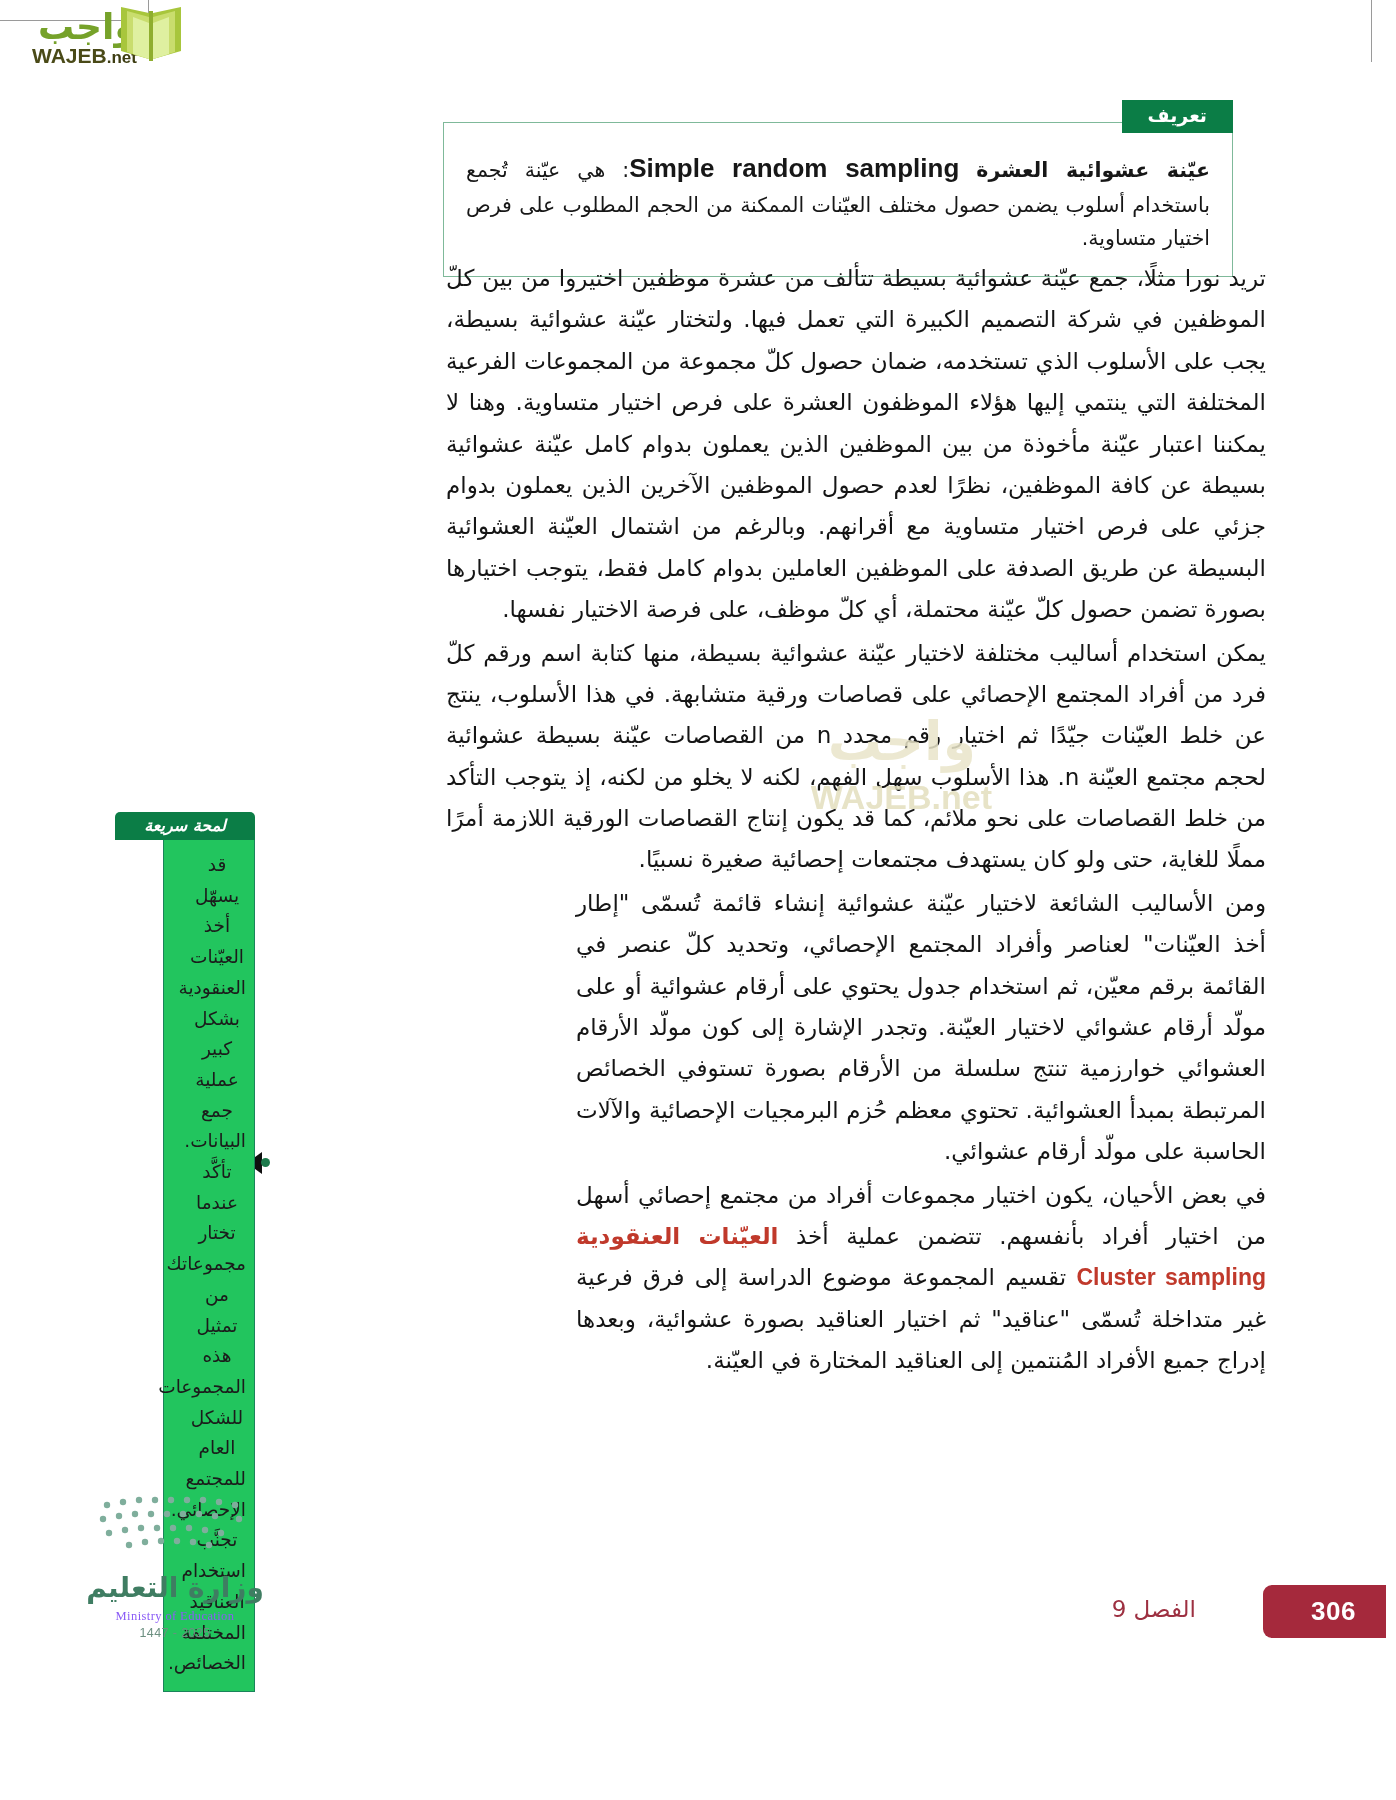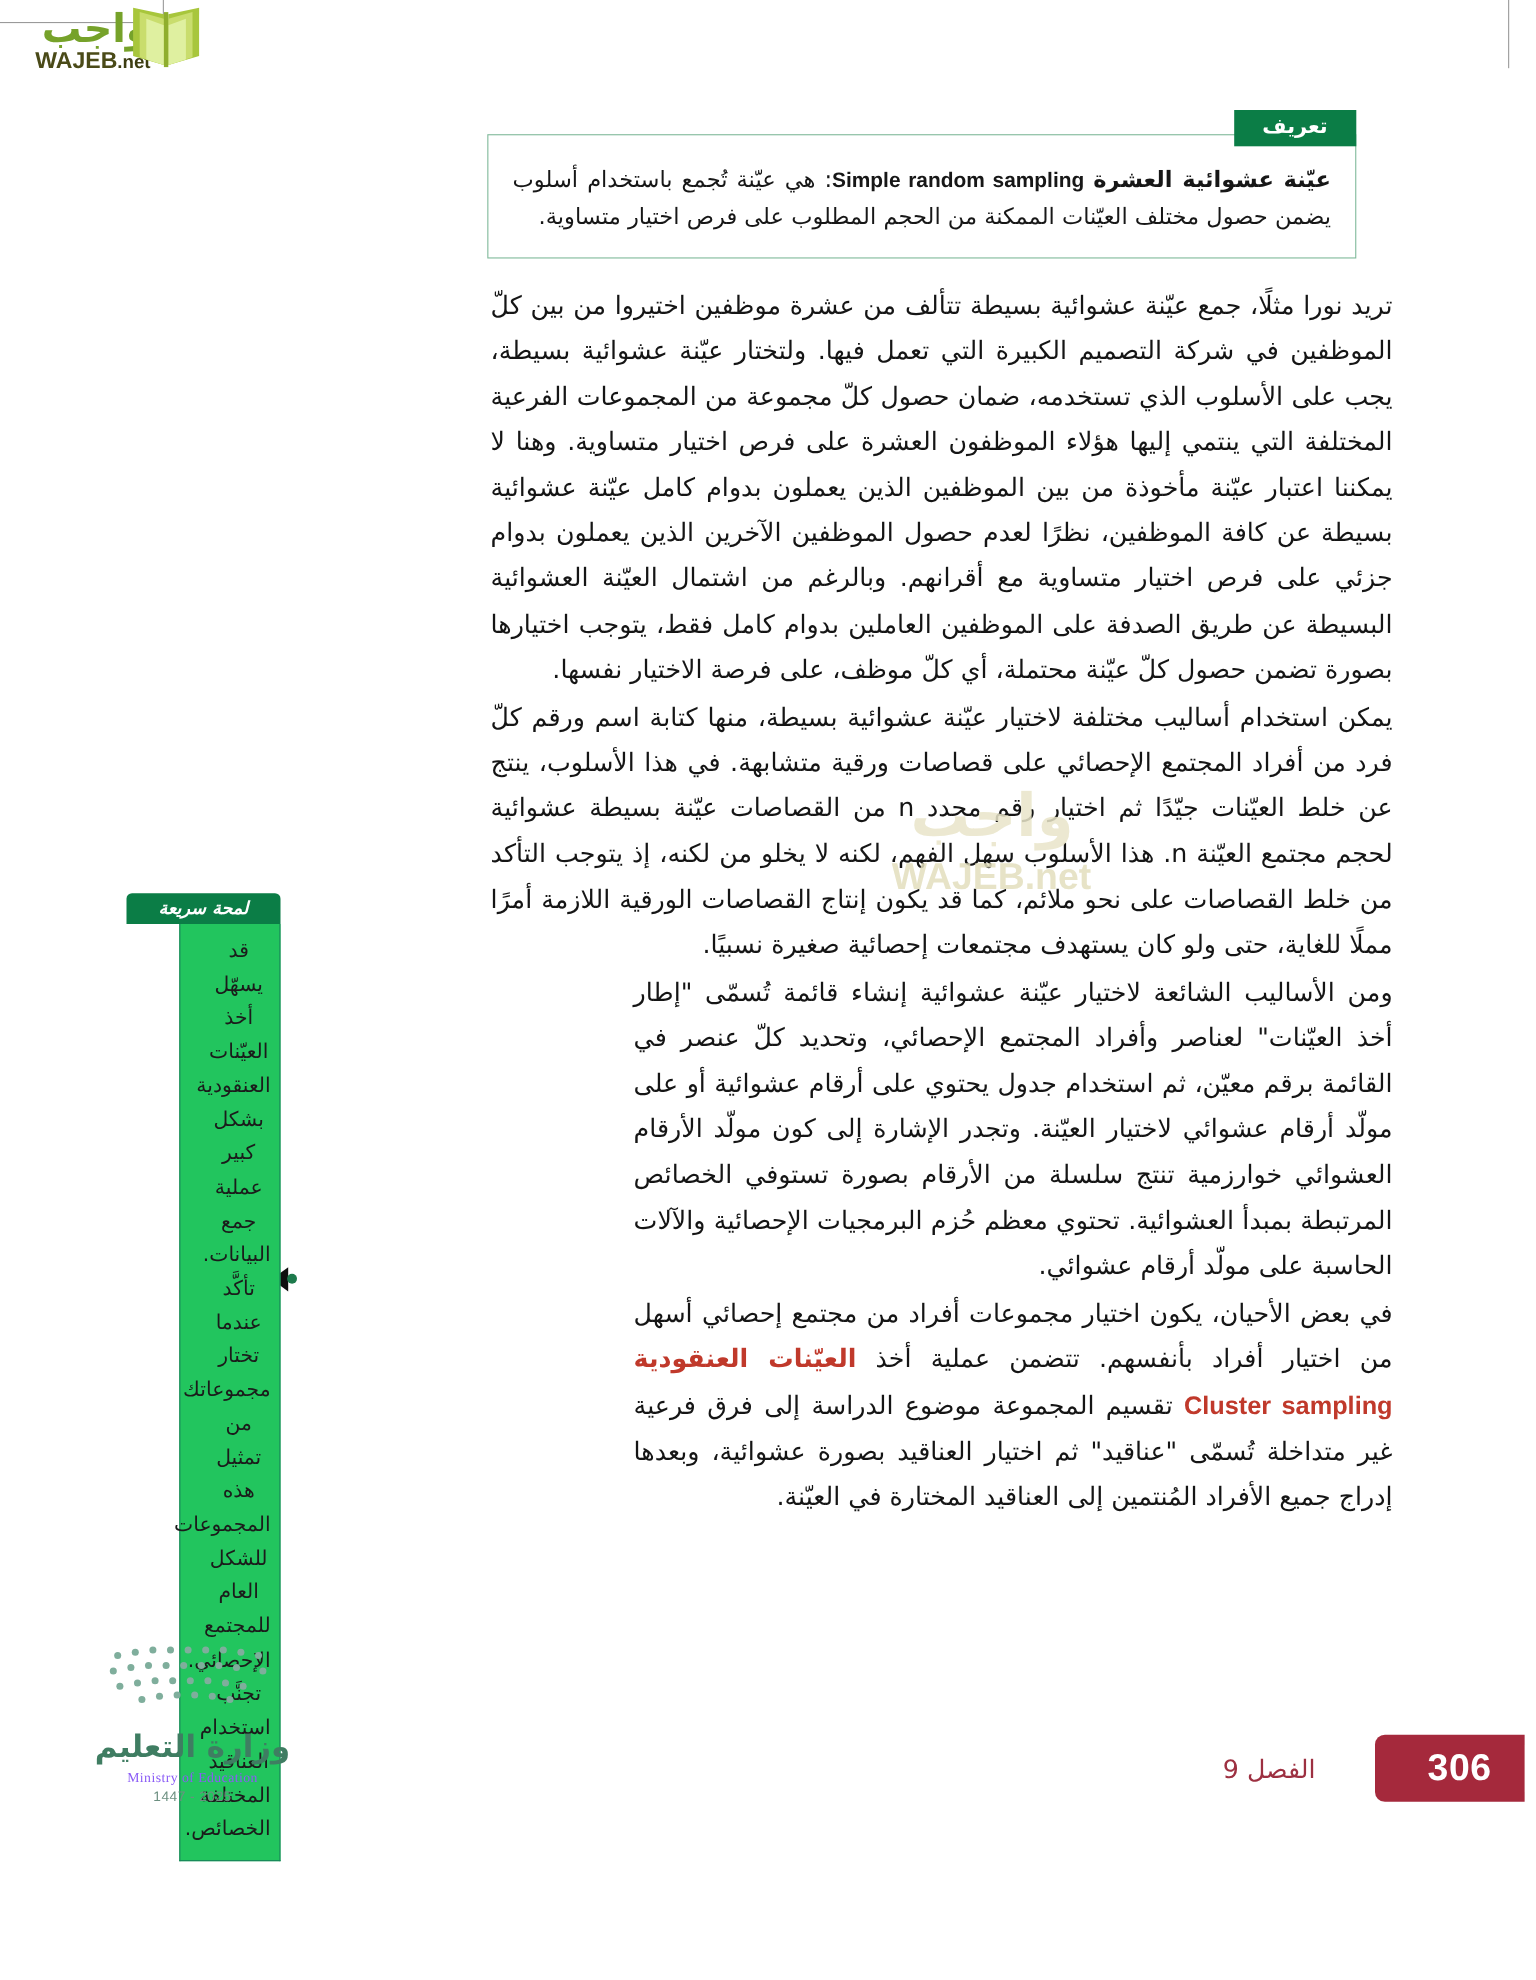--- a/index.html
+++ b/index.html
@@ -48,21 +48,21 @@
     border:1.5px solid #7fb99a;
     background:#ffffff;
     padding:24px 22px 20px 22px;
   }
   .def-text {
     font-size:20.5px; line-height:1.62; color:#171717;
     text-align:justify; text-align-last:right;
     font-family:"DejaVu Sans",sans-serif;
   }
   .def-text b { font-weight:bold; }
-  .lat { font-family:"Liberation Sans",sans-serif; font-weight:bold; font-size:19px; }
+  .lat { font-family:"Liberation Sans",sans-serif; font-weight:bold; font-size:26px; }
 
   
   .body-col {
     position:absolute; right:130px; top:258px; width:820px;
   }
   .para {
     font-size:23px; line-height:1.80; color:#151515;
     text-align:justify; text-align-last:right;
     margin-bottom:2px;
     font-family:"DejaVu Sans",sans-serif;
@@ -143,21 +143,21 @@
   }
 
   .chapter-label {
     position:absolute; right:200px; bottom:178px;
     font-size:23px; color:#9d3041; direction:rtl;
     font-family:"DejaVu Sans",sans-serif;
   }
   .page-badge {
     position:absolute; right:10px; bottom:162px;
     background:#a5293c; color:#ffffff;
-    font-size:34px; font-weight:bold;
+    font-size:26px; font-weight:bold;
     padding:11px 30px 11px 48px;
     border-radius:9px 0 0 9px;
     font-family:"Liberation Sans",sans-serif;
     letter-spacing:.5px;
   }
 </style>
 </head>
 <body>
 
 <div class="page">

